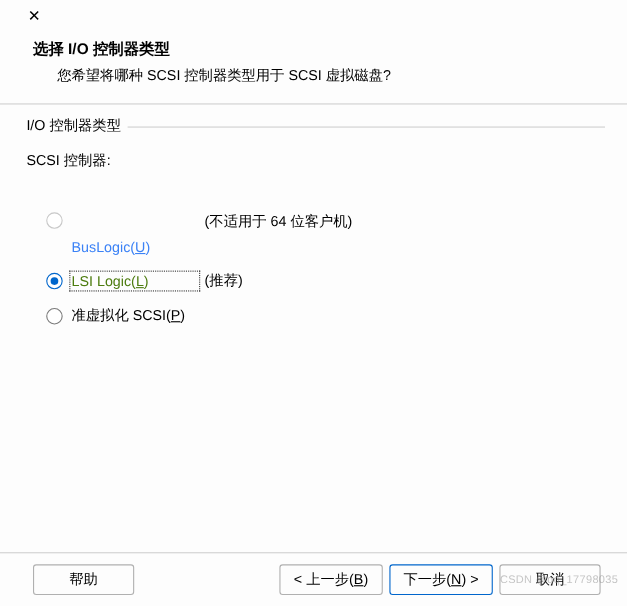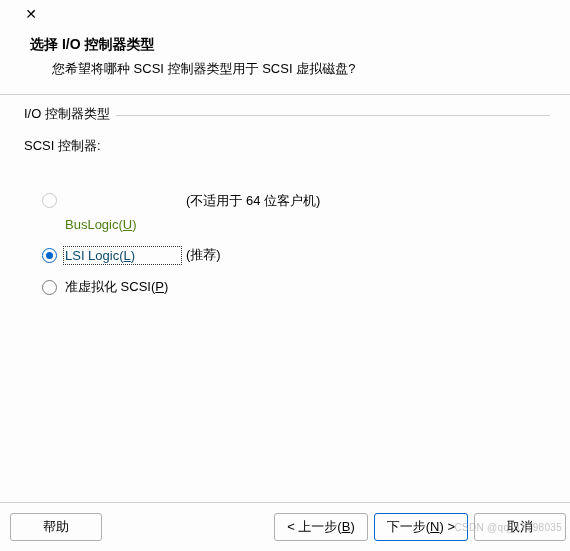--- a/index.html
+++ b/index.html
@@ -80,33 +80,33 @@
     position: absolute;
     left: 3px; top: 3px;
     width: 7px; height: 7px;
     background: #0066cc;
     border-radius: 50%;
   }
   .option-label {
     font-size: 13px;
     min-width: 115px;
   }
-  .option-label.sel { color: #0c4a6e; }
+  .option-label.sel { color: #4d7c0f; }
   .option-label .u { text-decoration: underline; }
-  .option-label.disabled { color: #4d7c0f; margin-top: 48px; }
+  .option-label.disabled { color: #3b82f6; margin-top: 48px; }
   .option-note {
     font-size: 13px;
     margin-left: 6px;
   }
   .footer {
     position: absolute;
     left: 0; right: 0; bottom: 0;
     border-top: 1px solid #d0d0d0;
     background: #fdfdfd;
-    padding: 10px 4px;
+    padding: 10px 24px;
     display: flex;
     align-items: center;
   }
   .spacer { flex: 1; }
   .btn {
     min-width: 92px;
     padding: 4px 12px;
     margin-left: 6px;
     border: 1px solid #b0b0b0;
     border-radius: 3px;

